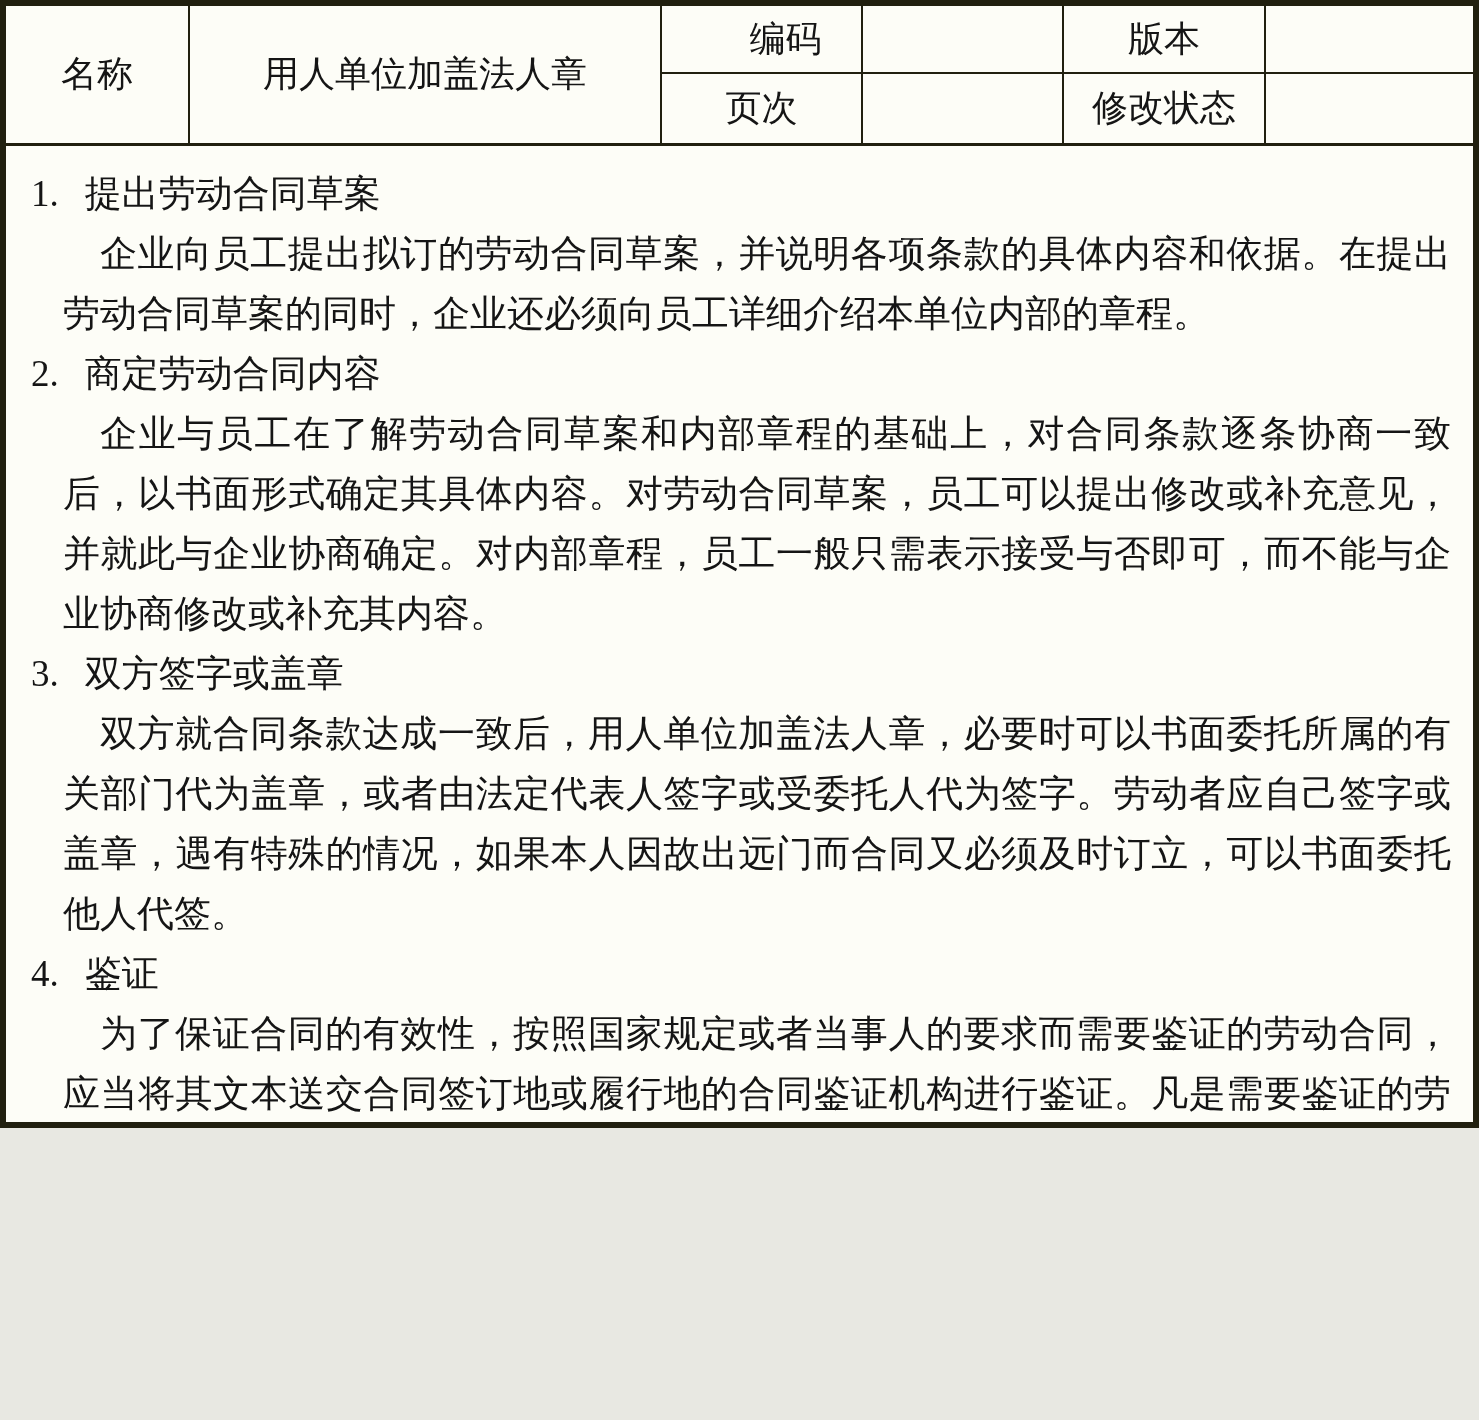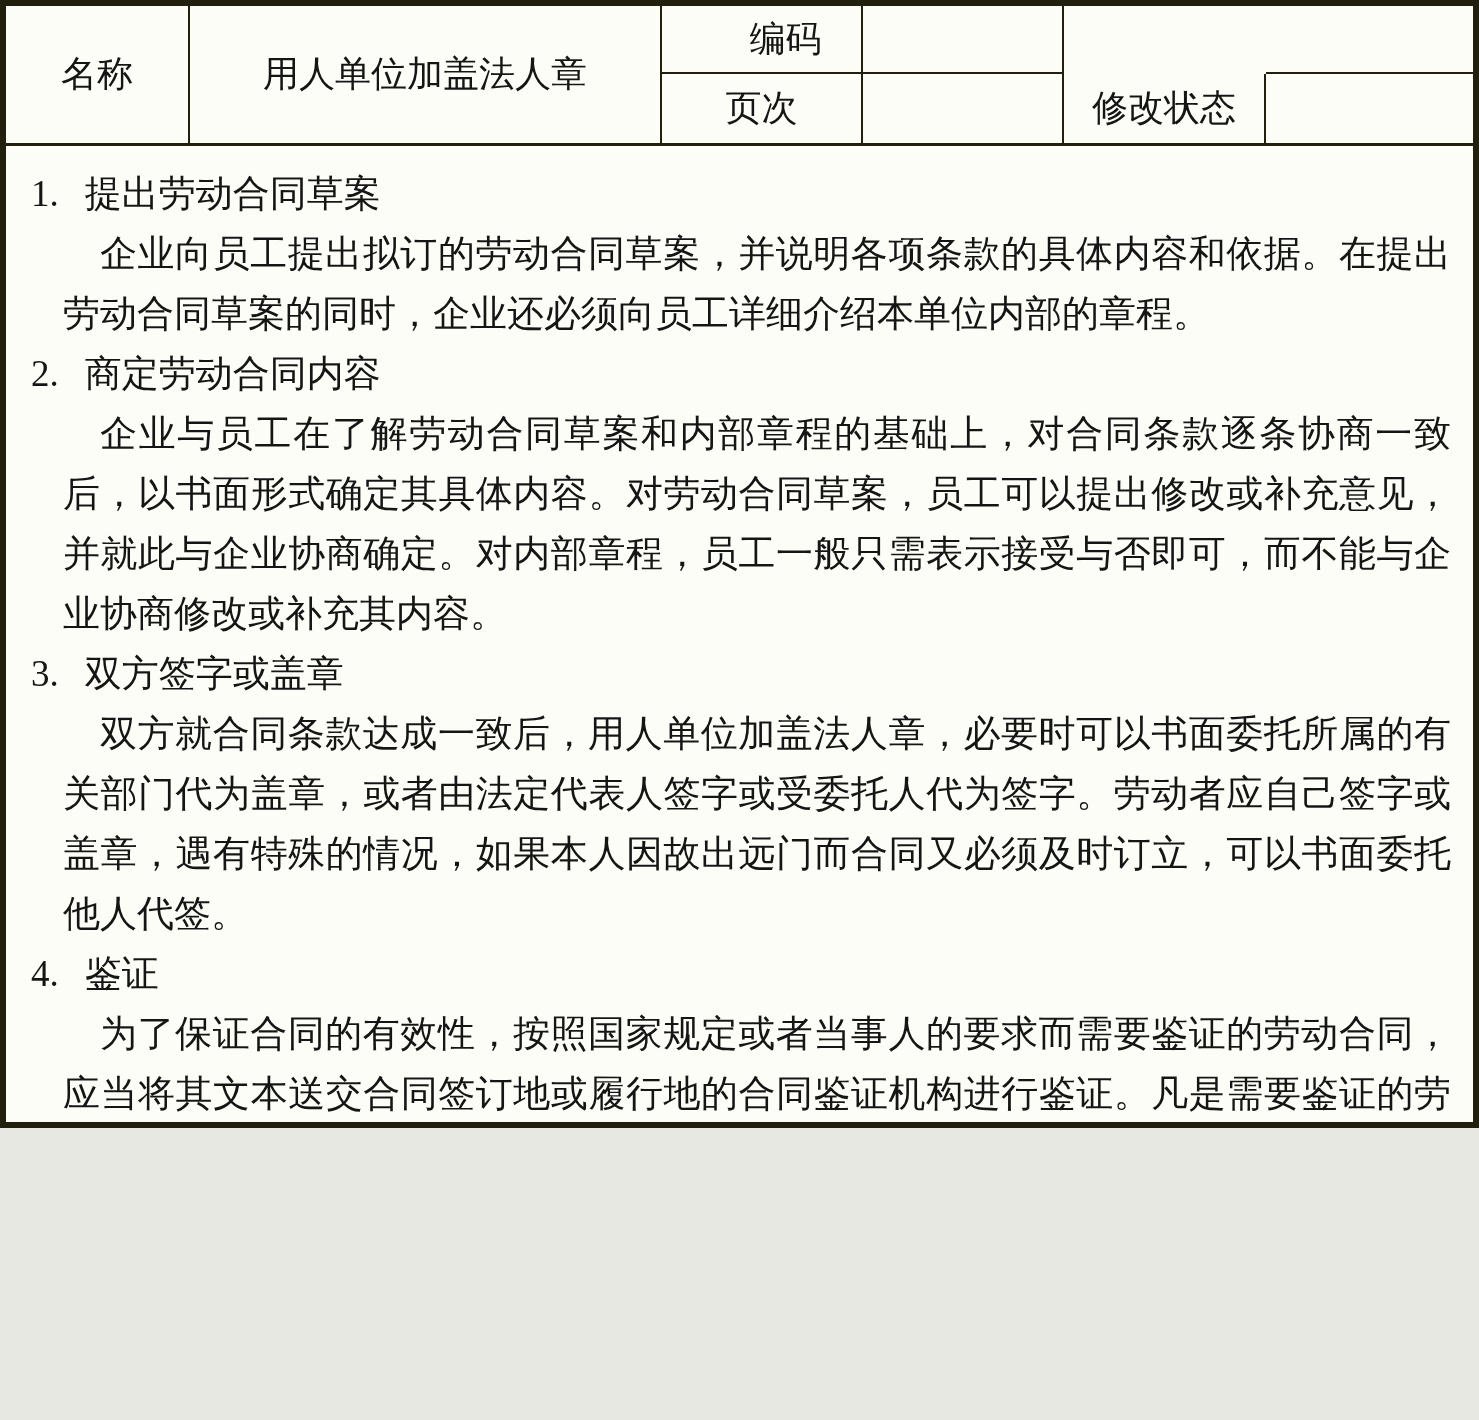--- a/index.html
+++ b/index.html
@@ -85,20 +85,23 @@
     </div>
     <div class="cell title-cell bR">
       <div>用人单位加盖法人章</div>
     </div>
     <div class="cell r1c3 bR bB">
       <span>编码</span>
     </div>
     <div class="cell r1c4 bR bB">
       <span></span>
     </div>
+    <div class="cell r1c5 bR bB">
+      <span>版本</span>
+    </div>
     <div class="cell r1c6 bB">
       <span></span>
     </div>
     <div class="cell r2c3 bR">
       <span>页次</span>
     </div>
     <div class="cell r2c4 bR">
       <span></span>
     </div>
     <div class="cell r2c5 bR">

